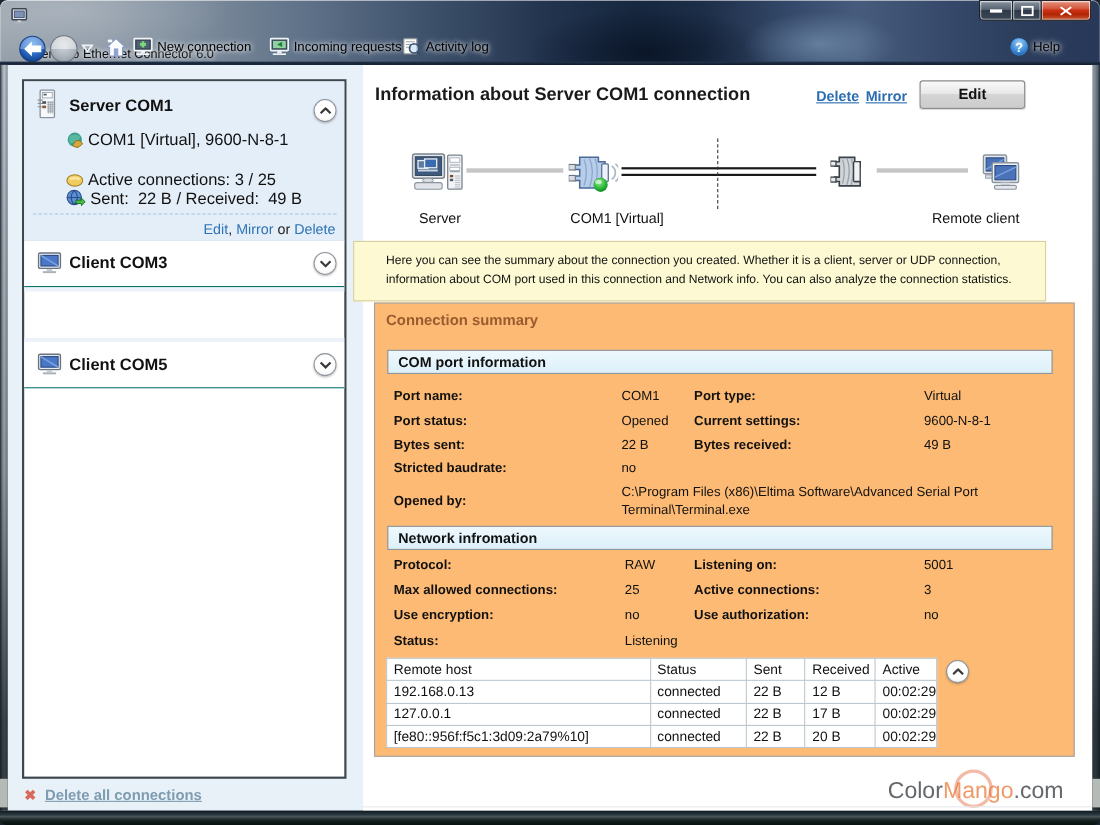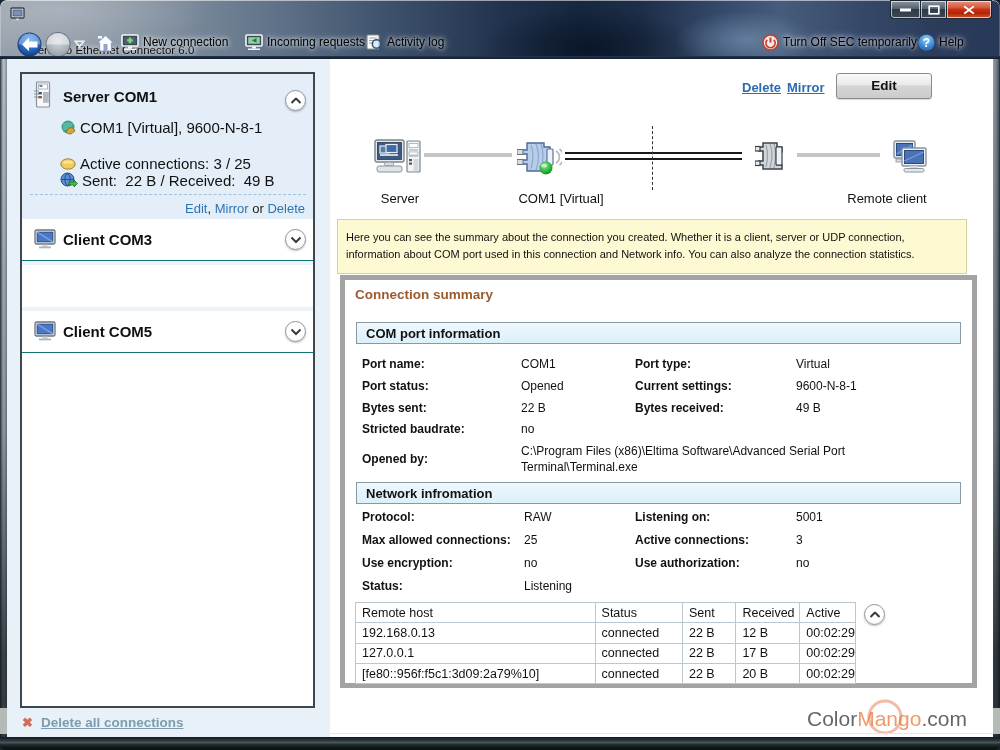--- a/index.html
+++ b/index.html
@@ -65,28 +65,28 @@
 .hlink { position:absolute; top:80px; font-size:13px; font-weight:bold; color:#2a6cb0; text-decoration:underline; }
 #editbtn { position:absolute; left:836px; top:73px; width:96px; height:26px; background:linear-gradient(#f9f9f9,#e9e9e9 45%,#d5d5d5 50%,#cccccc); border:1px solid #8a8a8a; border-radius:3px; font-size:13.5px; font-weight:bold; color:#111; text-align:center; line-height:24px; box-shadow:0 1px 1px rgba(0,0,0,.15); }
 
 
 .dline-grey { position:absolute; height:4px; background:#c6c6c6; }
 #dbl { position:absolute; left:565px; top:152px; width:177px; height:8px; border-top:2px solid #1a1a1a; border-bottom:2px solid #1a1a1a; }
 #vdash { position:absolute; left:652px; top:126px; height:64px; width:0; border-left:1.5px dashed #333; }
 .dlabel { position:absolute; font-size:13px; color:#111; text-align:center; }
 
 
-#note { position:absolute; left:337px; top:219px; width:630px; height:55px; background:#fdf9d2; border:1px solid #d8cf9e; font-size:11px; color:#111; padding:9px 0 0 8px; line-height:16.5px; }
-
-
-#summary { position:absolute; left:340px; top:275px; width:637px; height:413px; border:5px solid #a3a3a3; background:#ffffff; }
+#note { position:absolute; left:321px; top:219px; width:630px; height:55px; background:#fdf9d2; border:1px solid #d8cf9e; font-size:11px; color:#111; padding:9px 0 0 29px; line-height:16.5px; }
+
+
+#summary { position:absolute; left:340px; top:275px; width:637px; height:413px; border:1px solid #a3a3a3; background:#fdba74; }
 #csum { position:absolute; left:10px; top:7px; font-size:13.5px; font-weight:bold; color:#9a5b2e; }
 .sechdr { position:absolute; left:11px; width:605px; height:22px; background:linear-gradient(#eef8fd,#dcf0fa); border:1px solid #8a98a2; font-size:13px; font-weight:bold; color:#111; padding:3px 0 13px 9px; }
 .lbl { position:absolute; font-size:12px; font-weight:bold; color:#111; white-space:nowrap; }
-.val { position:absolute; font-size:12px; color:#111; white-space:nowrap; }
+.val { position:absolute; font-size:12px; color:#111; white-space:nowrap;margin-left:48px; }
 
 
 #rtable { position:absolute; left:10px; top:322px; width:501px; border-collapse:collapse; font-size:12.5px; color:#111; background:#fff; }
 #rtable td { border:1px solid #bcc8d0; padding:2px 0 2px 6px; height:20.3px; }
 #rtable tr.h td { }
 #rtable { border:1px solid #7f909c; }
 
 
 #dellink { position:absolute; left:22px; top:715px; font-size:13.5px; font-weight:bold; color:#7d9cb0; text-decoration:underline; }
 #cm { position:absolute; left:803px; top:705px; width:162px; height:30px; background:rgba(255,255,255,.55); border-radius:5px; font-size:21px; color:#64676b; }
@@ -253,45 +253,38 @@
       </div>
       <div class="tbitem" style="left:366px">
         <svg width="17" height="17" viewBox="0 0 17 17">
           <rect x="1" y="1" width="12" height="14" rx="1" fill="#fdfdfb" stroke="#8a9098" stroke-width="1.2"></rect>
           <path d="M3 4 H11 M3 6.5 H11 M3 9 H8" stroke="#9aa2ac" stroke-width="1"></path>
           <circle cx="10.5" cy="10" r="4.2" fill="rgba(200,225,245,.65)" stroke="#35506e" stroke-width="1.5"></circle>
           <path d="M13.5 13.2 L16 15.8" stroke="#35506e" stroke-width="2.2"></path>
         </svg>
         <span class="tbtext">Activity log</span>
       </div>
-      <div class="tbitem" style="left:762px">
-        <svg width="17" height="17" viewBox="0 0 17 17">
-          <circle cx="8.5" cy="8.5" r="7.5" fill="#f6e8e6" stroke="#c3402e" stroke-width="1.6"></circle>
-          <path d="M8.5 3.5 L8.5 8.5" stroke="#c3402e" stroke-width="2"></path>
-          <path d="M5.2 5.8 a4.6 4.6 0 1 0 6.6 0" fill="none" stroke="#c3402e" stroke-width="1.8"></path>
-        </svg>
-        <span class="tbtext">Turn Off SEC temporarily</span>
-      </div>
       <div class="tbitem" style="left:918px">
         <svg width="17" height="17" viewBox="0 0 17 17">
           <circle cx="8.5" cy="8.5" r="8" fill="#3f8edc"></circle>
           <circle cx="8.5" cy="8.5" r="7.6" fill="url(#hg)"></circle>
           <text x="8.5" y="13" font-size="12" font-weight="bold" fill="#fff" text-anchor="middle" font-family="Liberation Sans">?</text>
           <defs>
               <radialGradient id="hg" cx="50%" cy="28%" r="80%">
                 <stop offset="0%" stop-color="#9ecdf4"></stop>
                 <stop offset="60%" stop-color="#3f8edc"></stop>
                 <stop offset="100%" stop-color="#1a5cab"></stop>
               </radialGradient>
             </defs>
         </svg>
         <span class="tbtext">Help</span>
       </div>
     </div>
   </div>
+  <div id="mtitle">Information about Server COM1 connection</div>
   <a class="hlink" style="left:742px">Delete</a>
   <a class="hlink" style="left:787px">Mirror</a>
   <div id="editbtn">Edit</div>
 
   <svg class="abs" style="left:374px;top:139px" width="48" height="37" viewBox="0 0 48 37">
     <rect x="1" y="1" width="29" height="22" rx="2" fill="#e4e8ec" stroke="#7a848e" stroke-width="1.4"></rect>
     <rect x="3.5" y="3.5" width="24" height="17" fill="#3c5a80" stroke="#2a3a50" stroke-width="0.8"></rect>
     <rect x="6" y="7" width="9" height="7" fill="#5a7aa0" stroke="#e8ecf0" stroke-width="1.2"></rect>
     <rect x="12" y="5.5" width="11" height="8" fill="#3a6ab0" stroke="#e8ecf0" stroke-width="1.2"></rect>
     <path d="M6 16 h18" stroke="#c8d4e0" stroke-width="2"></path>

